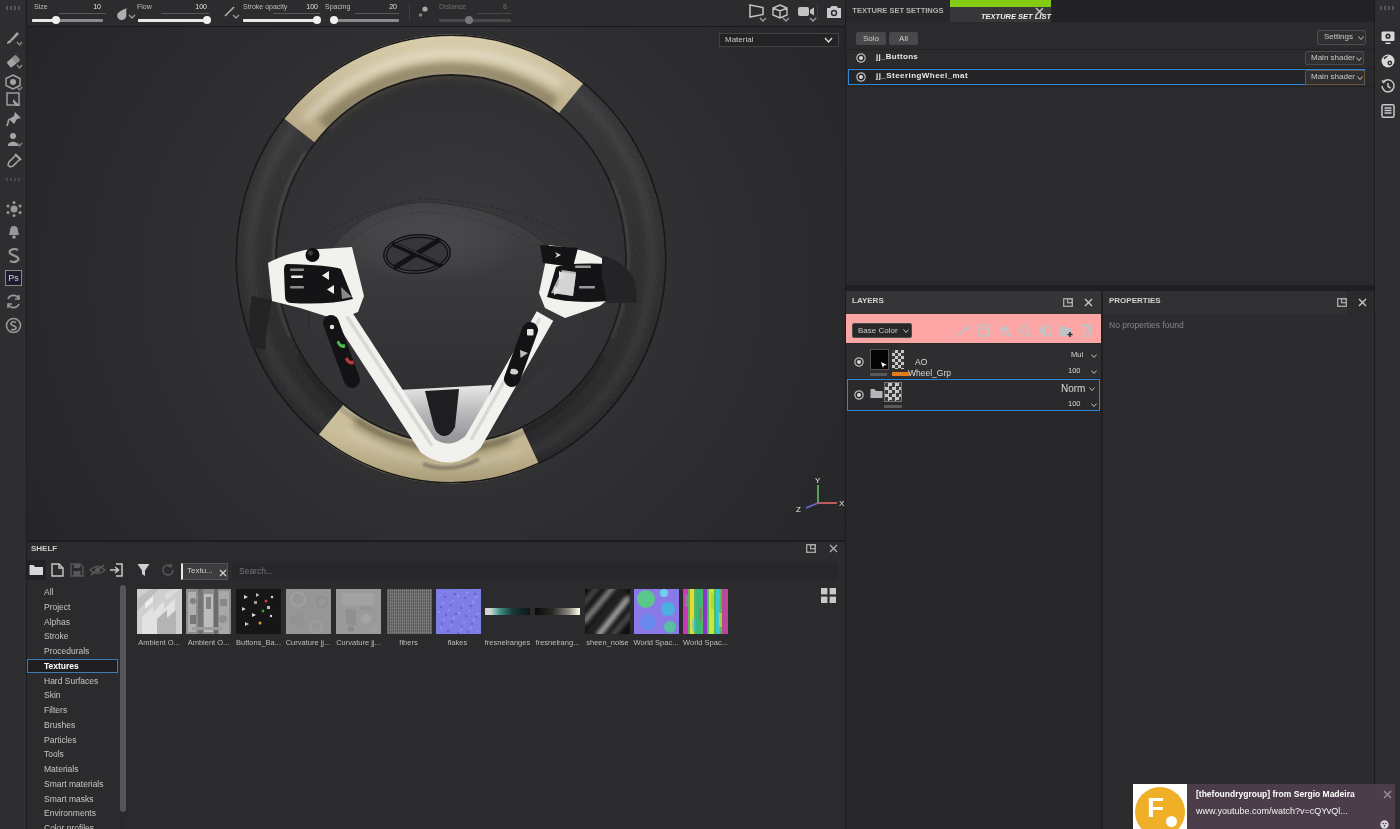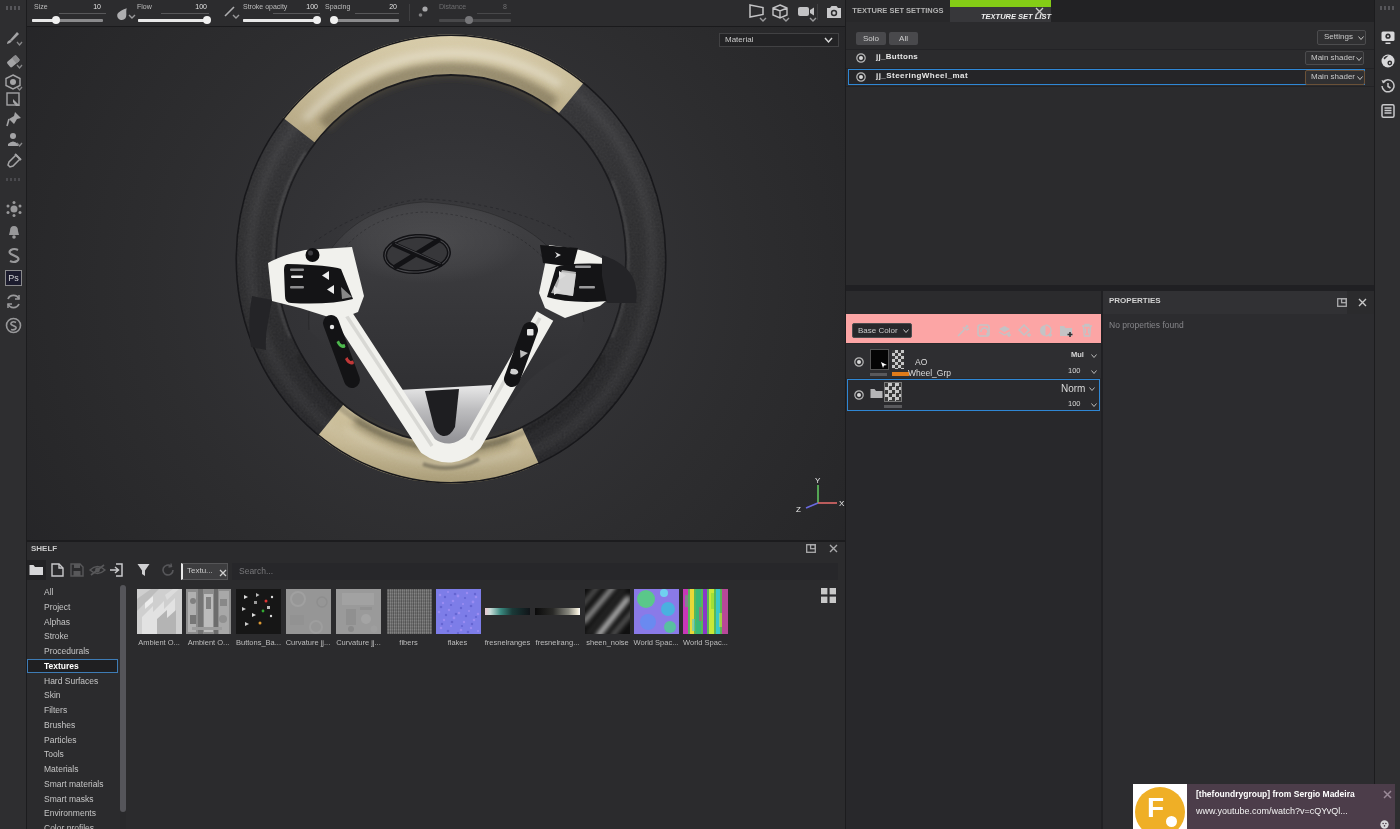--- a/index.html
+++ b/index.html
@@ -649,20 +649,30 @@
       </svg>
     <span class="abs" style="left:30px; top:70.5px; font-size:8px; font-weight:bold; color:#e8e8e8; letter-spacing:0.45px;">jj_SteeringWheel_mat</span>
     <div class="shader-btn" style="left:459px; top:69.5px; width:60px; height:15px; border-color:#6a5138;">
       <span class="abs" style="left:5px; top:1px;">Main shader</span>
       <svg class="abs" style="left:51px; top:5px;" width="6" height="5" viewBox="0 0 6 5">
           <path d="M0.5 0.5 l2.5 3 l2.5 -3" stroke="#c3c3c3" stroke-width="1" fill="none"></path>
         </svg>
     </div>
 
     <div class="abs" style="left:0px; top:285px; width:529px; height:6px; background:#202023;"></div>
+    <div class="abs" style="left:0px; top:291px; width:255px; height:23px; background:#353538;">
+      <span class="abs" style="left:6px; top:5px; font-size:8px; font-weight:bold; color:#d2d2d2;">LAYERS</span>
+      <svg class="abs" style="left:217px; top:7px;" width="10" height="9" viewBox="0 0 10 9">
+          <rect x="0.7" y="0.7" width="8.6" height="7.6" fill="none" stroke="#aaaaac" stroke-width="1.3"></rect>
+          <rect x="4.6" y="0.7" width="4.7" height="4" fill="none" stroke="#aaaaac" stroke-width="1.3"></rect>
+        </svg>
+      <svg class="abs" style="left:238px; top:7px;" width="9" height="9" viewBox="0 0 9 9">
+          <path d="M1 1 L8 8 M8 1 L1 8" stroke="#c9c9c9" stroke-width="1.4"></path>
+        </svg>
+    </div>
     <div class="abs" style="left:0px; top:314px; width:255px; height:29px; background:#fca5a5;">
       <div class="shader-btn" style="left:6px; top:9px; width:60px; height:15px; background:#28282b;">
         <span class="abs" style="left:5px; top:2px;">Base Color</span>
         <svg class="abs" style="left:50px; top:5px;" width="6" height="5" viewBox="0 0 6 5">
             <path d="M0.5 0.5 l2.5 3 l2.5 -3" stroke="#c3c3c3" stroke-width="1" fill="none"></path>
           </svg>
       </div>
       <svg class="abs" style="left:111px; top:10px;" width="13" height="13" viewBox="0 0 13 13">
           <path d="M1 12 L8 5 M6 3 l2 2 M10 1 l-1.5 3.5 M12 5 l-3 1" stroke="#c3c3c5" stroke-width="1.5" fill="none"></path>
           <circle cx="10.5" cy="2.5" r="1" fill="#c3c3c5"></circle>
@@ -704,21 +714,21 @@
         <circle cx="5" cy="5" r="4.2" fill="none" stroke="#b8b8b8" stroke-width="1.2"></circle>
         <circle cx="5" cy="5" r="2" fill="#d8d8d8"></circle>
       </svg>
     <div class="abs" style="left:24px; top:348.5px; width:19px; height:21px; background:#050505; border:1px solid #555;">
       <svg class="abs" style="left:9px; top:11px;" width="8" height="8" viewBox="0 0 8 8">
           <path d="M1 1 L7 4 L4 4.5 L3 7 Z" fill="#fff"></path>
         </svg>
     </div>
     <div class="abs" style="left:46px; top:349.5px; width:12px; height:19px; background:repeating-conic-gradient(#c8c8c8 0 25%, #3a3a3a 0 50%) 0 0/6px 6px;"></div>
     <span class="abs" style="left:69px; top:357px; font-size:8.5px; color:#dcdcdc;">AO</span>
-    <span class="abs" style="left:225px; top:350px; font-size:7.5px; color:#d8d8d8;font-weight:bold;">Mul</span>
+    <span class="abs" style="left:225px; top:350px; font-size:7.5px; color:#d8d8d8;">Mul</span>
     <svg class="abs" style="left:245px; top:354px;" width="6" height="5" viewBox="0 0 6 5">
         <path d="M0.5 0.5 l2.5 3 l2.5 -3" stroke="#b9b9b9" stroke-width="1" fill="none"></path>
       </svg>
     <span class="abs" style="left:222px; top:366px; font-size:7.5px; color:#d8d8d8;">100</span>
     <svg class="abs" style="left:245px; top:370px;" width="6" height="5" viewBox="0 0 6 5">
         <path d="M0.5 0.5 l2.5 3 l2.5 -3" stroke="#b9b9b9" stroke-width="1" fill="none"></path>
       </svg>
     <div class="abs" style="left:24px; top:372.5px; width:17px; height:3px; background:#59595c;"></div>
     <div class="abs" style="left:46px; top:372px; width:17px; height:3.5px; background:#e07b1a;"></div>
 

